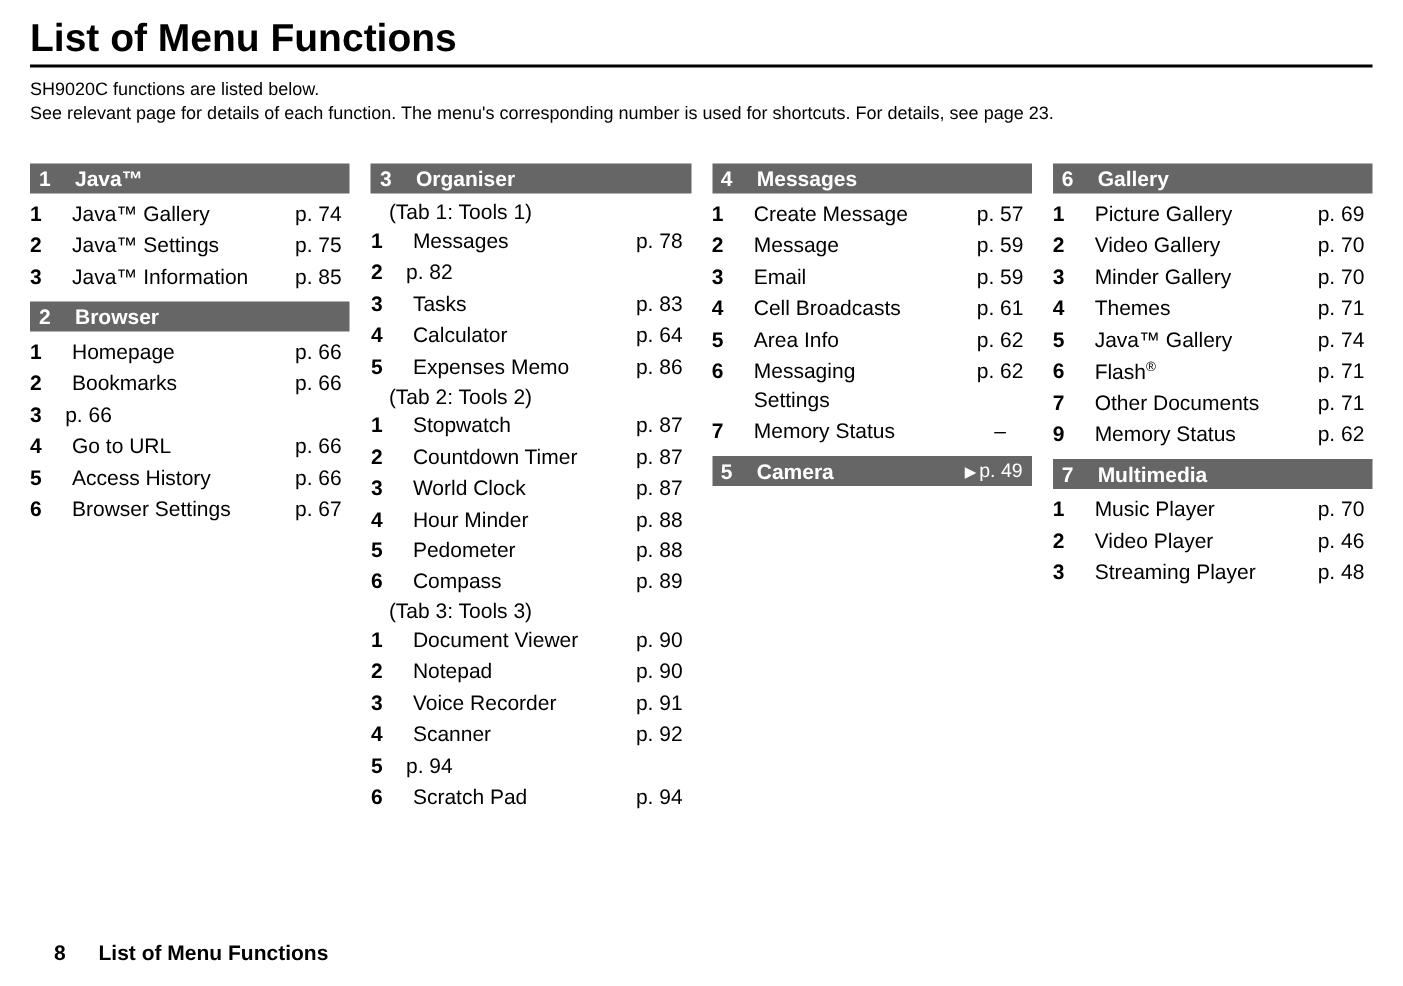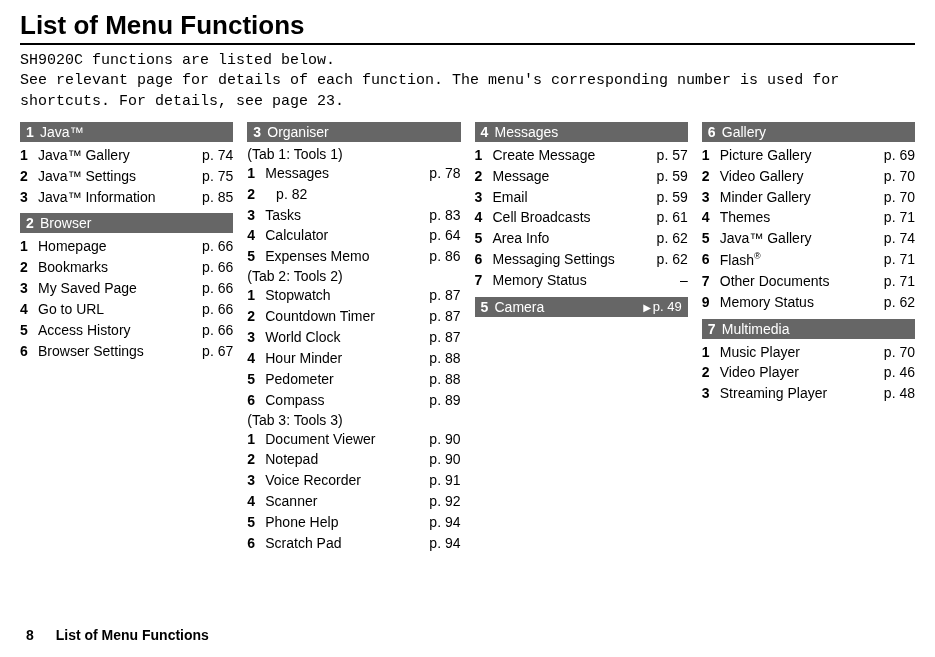--- a/index.html
+++ b/index.html
@@ -14,24 +14,23 @@
     }
     h1 {
       font-size: 26px;
       font-weight: bold;
       border-bottom: 2px solid #000;
       padding-bottom: 2px;
       margin-bottom: 6px;
       font-stretch: condensed;
     }
     .intro {
-      font-size: 15px;
+      font-size: 12px;
       line-height: 1.35;
-      margin-bottom: 10px;
-      font-family: Liberation Mono, monospace;
+      margin-bottom: 26px;
     }
     .columns {
       display: flex;
       gap: 14px;
     }
     .col {
       width: 222px;
       font-size: 14px;
     }
     .section-header {
@@ -40,58 +39,61 @@
       padding: 2px 6px;
       margin-bottom: 3px;
       display: flex;
       align-items: center;
     }
     .section-header .num {
       font-weight: bold;
       width: 14px;
     }
     .section-header .title {
-      font-weight: normal;
+      font-weight: bold;
+      margin-left: 10px;
     }
     .section-header .page-ref {
       margin-left: auto;
       font-size: 13px;
       text-align: center;
     }
     .section-header .arrow {
       font-size: 10px;
       margin-right: 2px;
     }
     .tab-label {
       font-size: 14px;
       padding: 1px 0 1px 0;
+      margin-left: 12px;
     }
     .item-row {
       display: flex;
       padding: 1px 0;
       line-height: 1.35;
     }
     .item-row .num {
       font-weight: bold;
       width: 18px;
       flex-shrink: 0;
     }
     .item-row .label {
       flex: 1;
       padding-right: 22px;
+      margin-left: 10px;
     }
     .item-row .page {
       width: 42px;
-      text-align: right;
+      text-align: center;
       flex-shrink: 0;
     }
     .footer {
       position: absolute;
       bottom: 14px;
-      left: 26px;
+      left: 36px;
       font-size: 14px;
       font-weight: bold;
     }
     .footer .pnum { margin-right: 18px; }
     sup { font-size: 9px; vertical-align: super; }
   </style>
 </head>
 <body>
 
 <h1>List of Menu Functions</h1>
@@ -135,21 +137,20 @@
           <span class="label">Homepage</span>
           <span class="page">p. 66</span>
         </div>
         <div class="item-row">
           <span class="num">2</span>
           <span class="label">Bookmarks</span>
           <span class="page">p. 66</span>
         </div>
         <div class="item-row">
           <span class="num">3</span>
-          <span class="label">My Saved Page</span>
           <span class="page">p. 66</span>
         </div>
         <div class="item-row">
           <span class="num">4</span>
           <span class="label">Go to URL</span>
           <span class="page">p. 66</span>
         </div>
         <div class="item-row">
           <span class="num">5</span>
           <span class="label">Access History</span>
@@ -245,21 +246,20 @@
           <span class="label">Voice Recorder</span>
           <span class="page">p. 91</span>
         </div>
         <div class="item-row">
           <span class="num">4</span>
           <span class="label">Scanner</span>
           <span class="page">p. 92</span>
         </div>
         <div class="item-row">
           <span class="num">5</span>
-          <span class="label">Phone Help</span>
           <span class="page">p. 94</span>
         </div>
         <div class="item-row">
           <span class="num">6</span>
           <span class="label">Scratch Pad</span>
           <span class="page">p. 94</span>
         </div>
       </div>
   </div>
 

